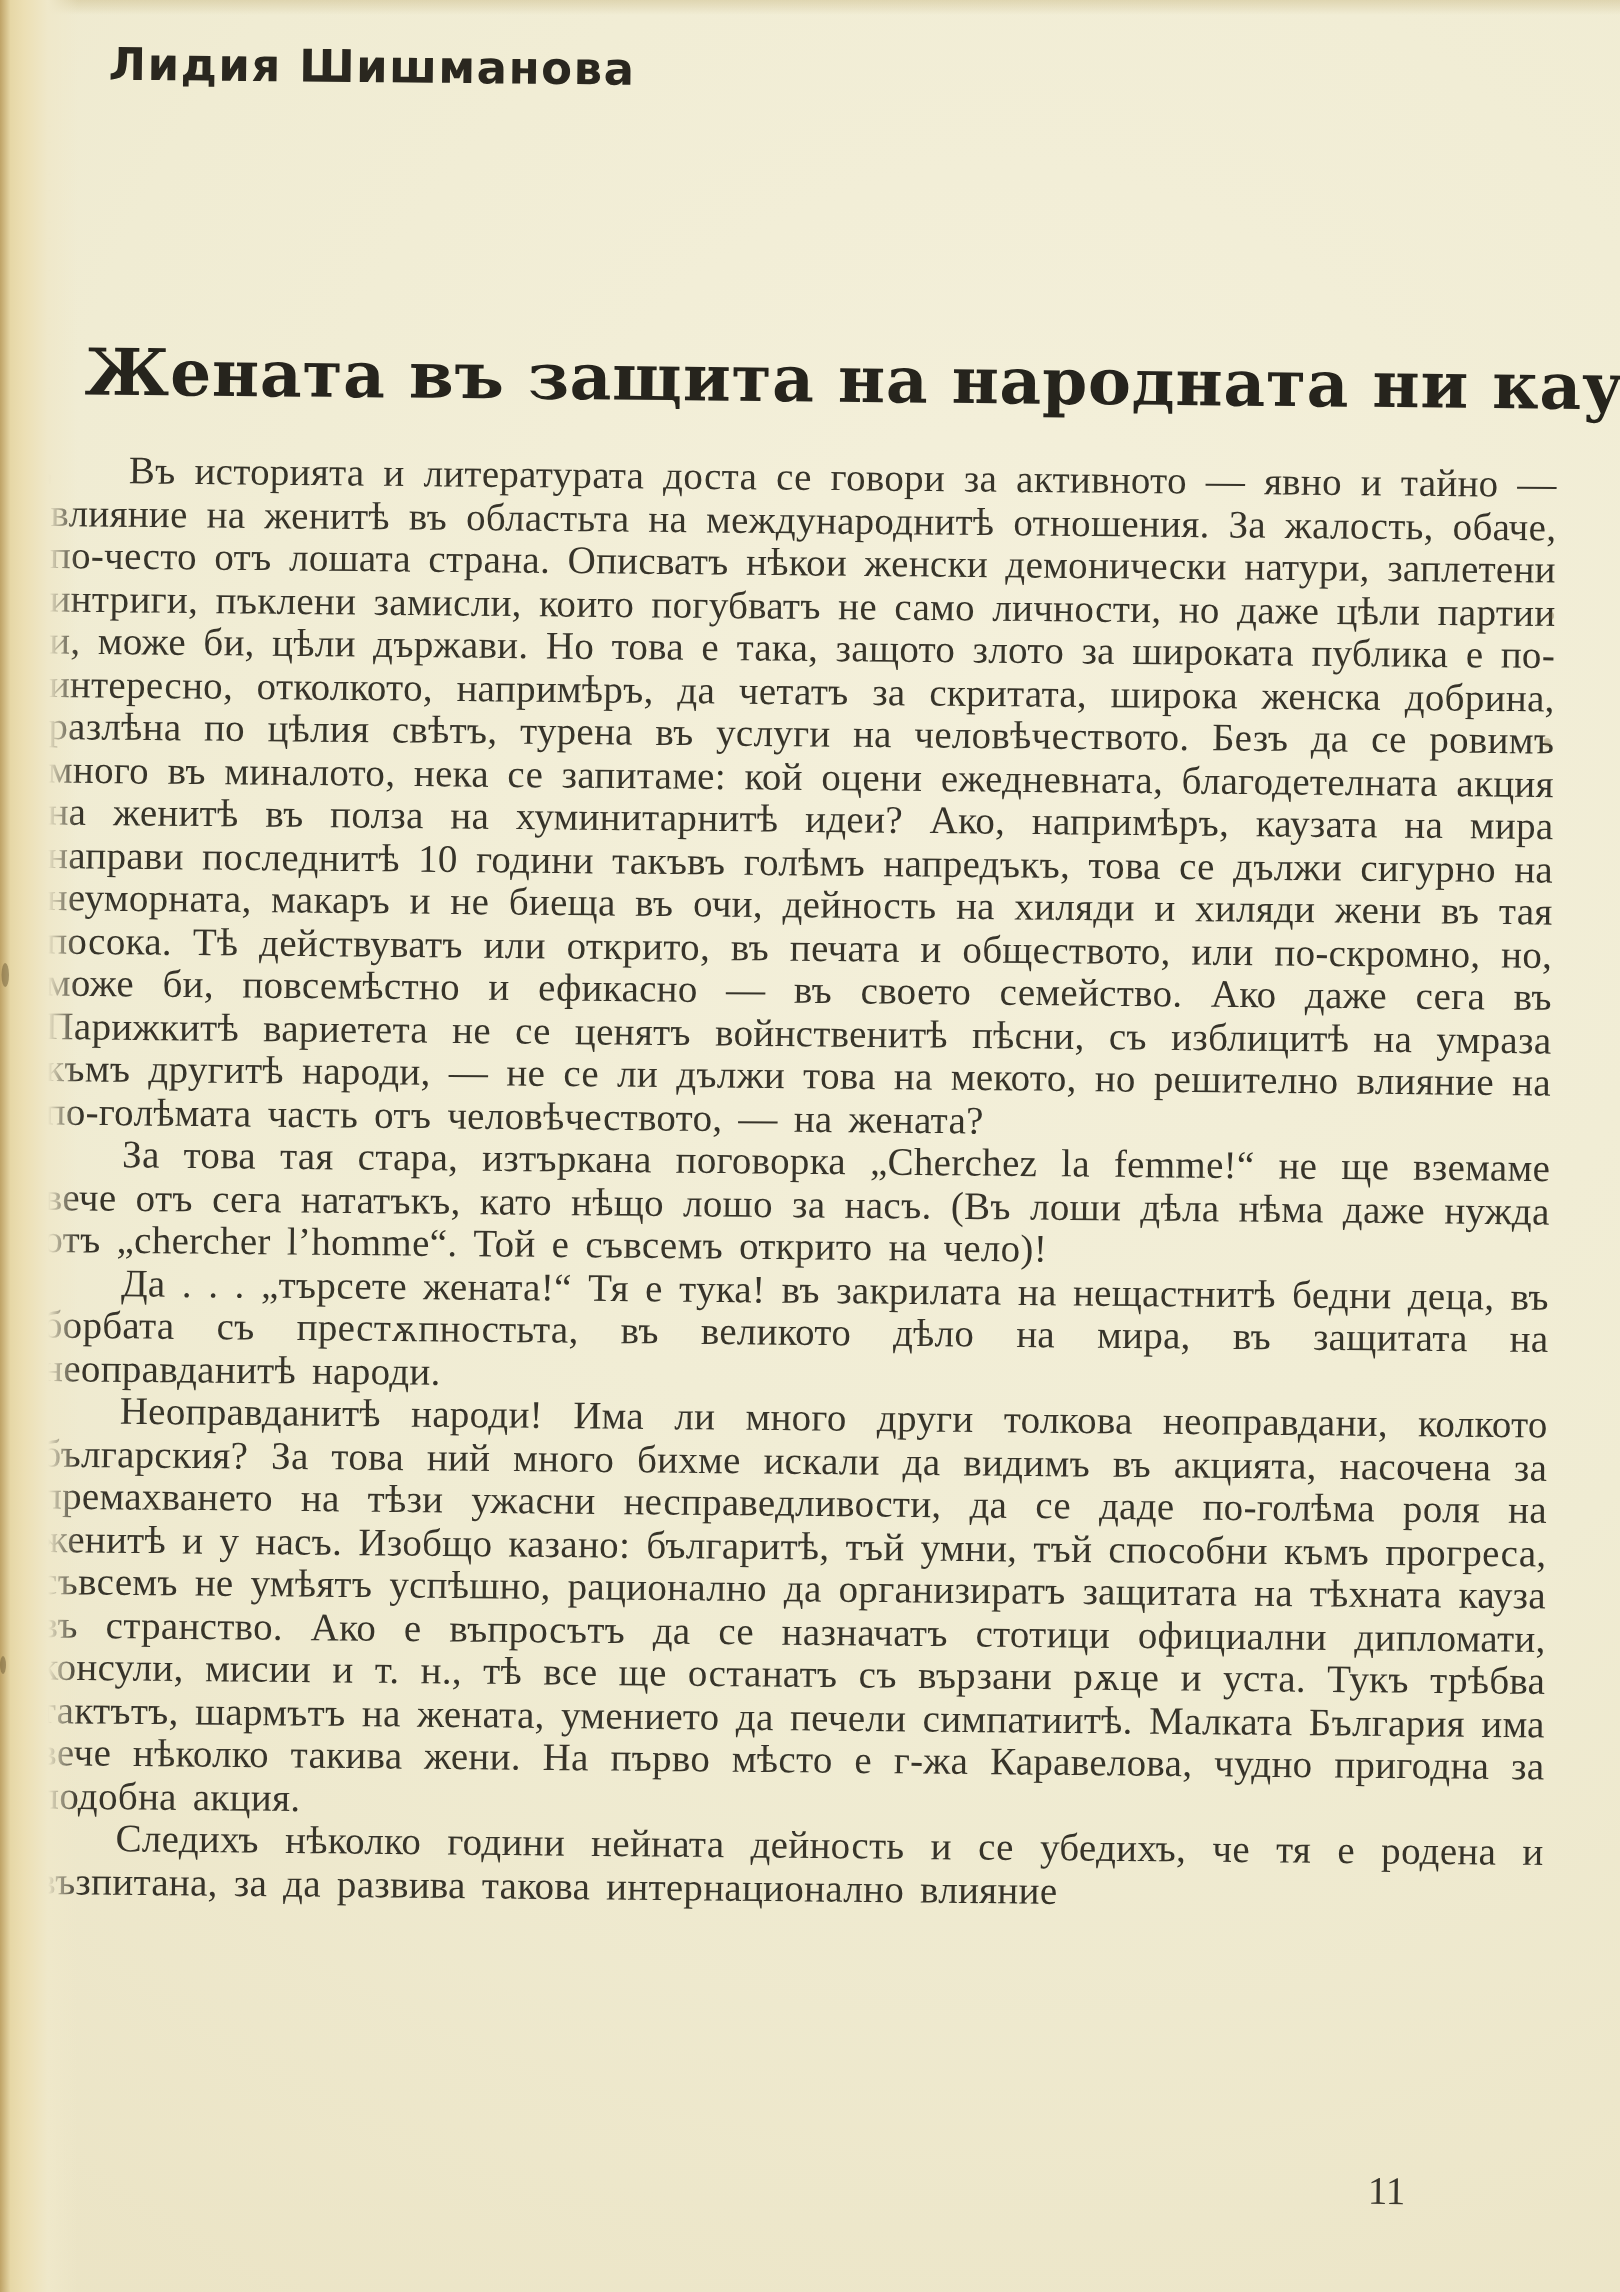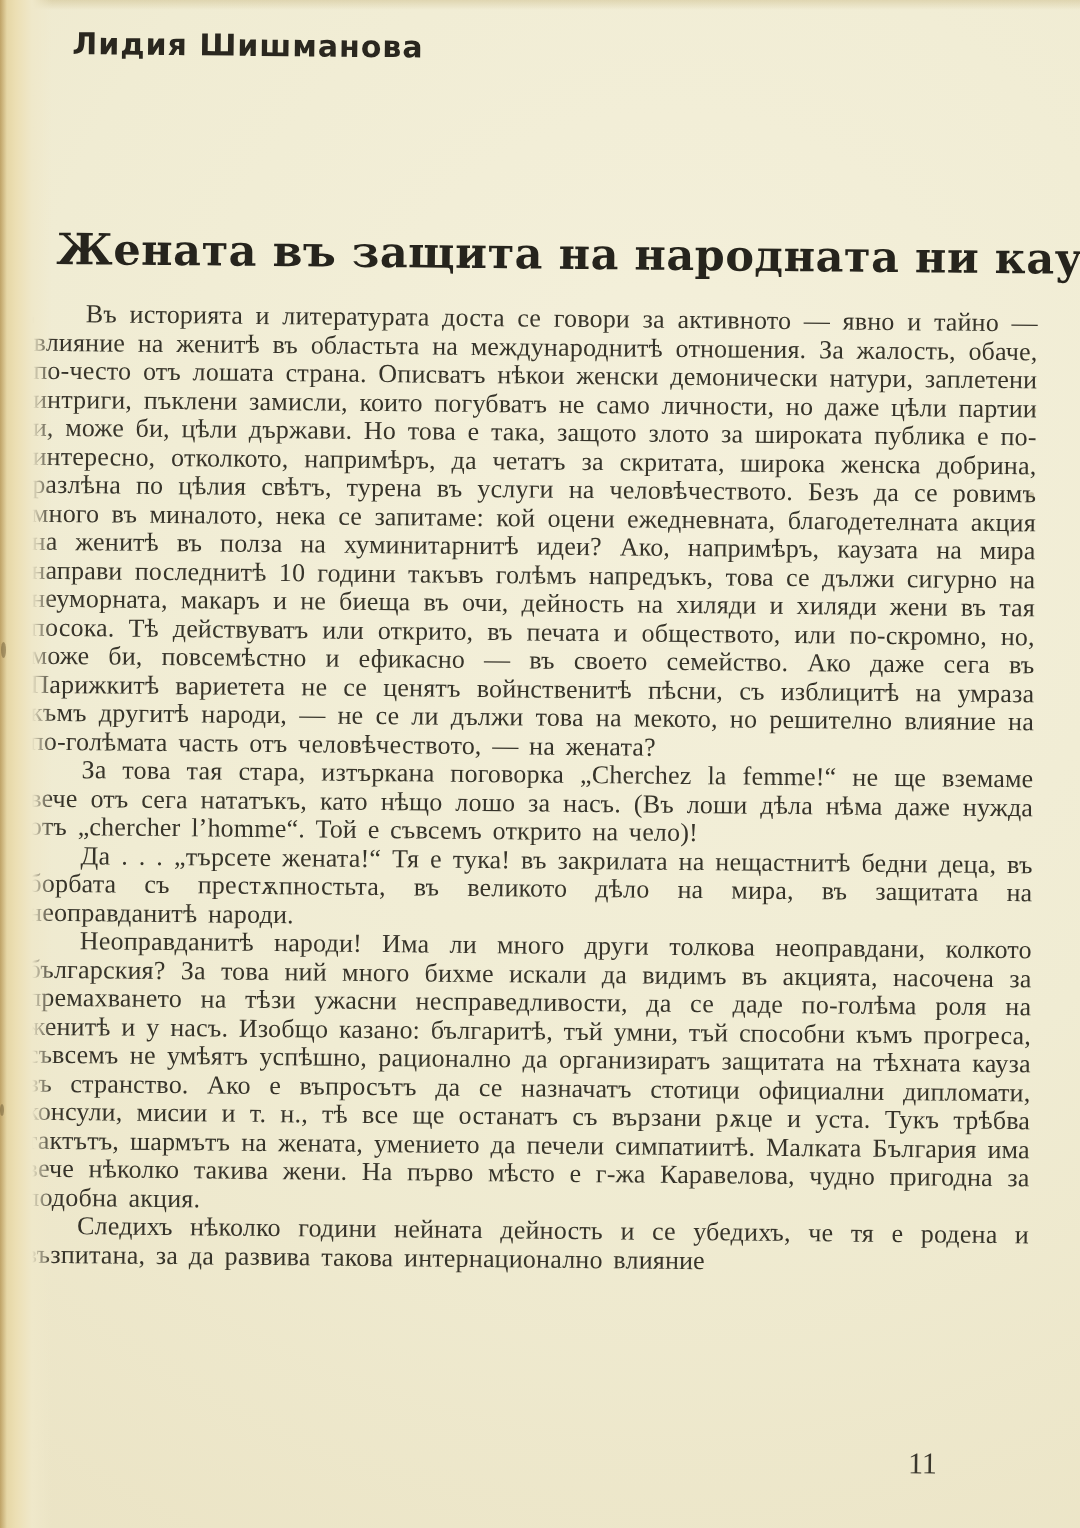--- a/index.html
+++ b/index.html
@@ -94,21 +94,21 @@
     text-align: justify;
     color: #37342a;
   }
   .body-text p {
     margin: 0;
     text-indent: 52px;
   }
   .pagenum {
     position: absolute;
     top: 1438px; right: 132px;
-    font-size: 30px;
+    font-size: 26px;
     color: #3a372d;
   }
   
   .smudge {
     position: absolute;
     background: #6e5c36;
     border-radius: 50%;
     opacity: 0.5;
     z-index: 4;
   }

